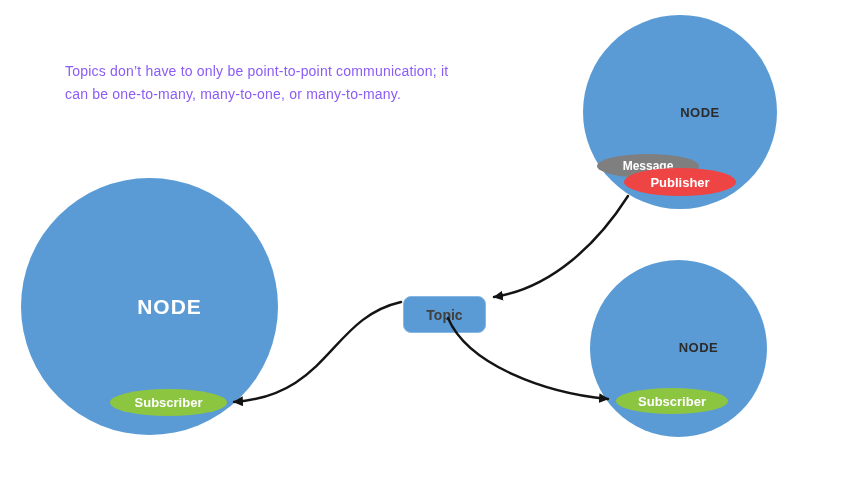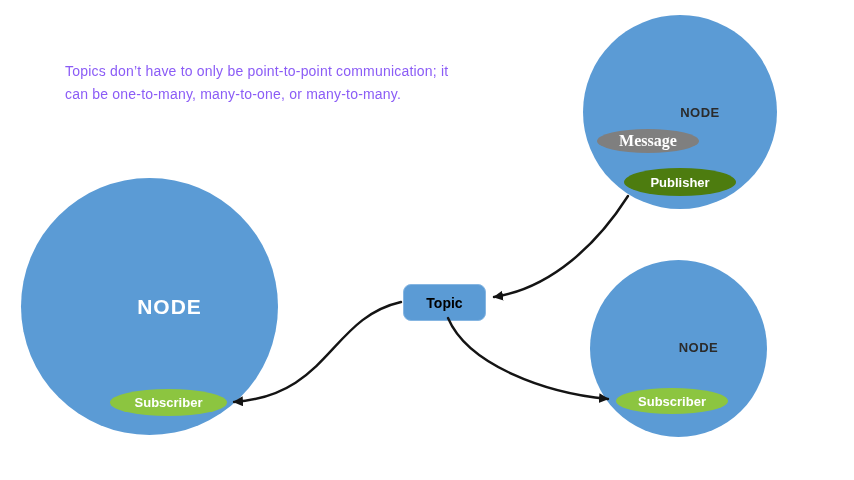--- a/index.html
+++ b/index.html
@@ -26,29 +26,29 @@
   .node-label-topright{
     left:583px;top:105px;width:194px;font-size:13px;color:#2b2b2b;letter-spacing:.5px;
   }
   .node-label-bottomright{
     left:590px;top:340px;width:177px;font-size:13px;color:#2b2b2b;letter-spacing:.5px;
   }
   .pill{
     position:absolute;border-radius:50%;display:flex;align-items:center;justify-content:center;
     color:#ffffff;font-weight:bold;font-size:13px;
   }
-  .pill-message{left:597px;top:129px;width:102px;height:24px;background:#7F7F7F;font-size:16px;font-family:Liberation Serif, serif;}
+  .pill-message{left:597px;top:154px;width:102px;height:24px;background:#7F7F7F;font-size:12px;}
   .pill-publisher{left:624px;top:168px;width:112px;height:28px;background:#ED7D31;}
   .pill-sub-left{left:110px;top:389px;width:117px;height:27px;background:#8CC540;}
   .pill-sub-bottomright{left:616px;top:388px;width:112px;height:26px;background:#8CC540;}
   .topic-box{
-    position:absolute;left:403px;top:284px;width:83px;height:37px;
+    position:absolute;left:403px;top:296px;width:83px;height:37px;
     background:#5B9BD5;border:1px solid #86B6E2;border-radius:8px;
     display:flex;align-items:center;justify-content:center;box-sizing:border-box;
-    color:#000000;font-weight:bold;font-size:14px;
+    color:#404040;font-weight:bold;font-size:14px;
   }
   .arrows{
     position:absolute;left:0;top:0;width:854px;height:480px;pointer-events:none;
   }
   .arrows path.link{fill:none;stroke:#141414;stroke-width:2.4;stroke-linecap:round;}
 </style>
 </head>
 <body>
 
 <div class="canvas">
@@ -58,21 +58,21 @@
     <div>can be one-to-many, many-to-one, or many-to-many.</div>
   </div>
 
   <div class="circle circle-left" style="background: rgb(91, 155, 213);"></div>
   <div class="node-label node-label-big" style="color: rgb(255, 255, 255);">NODE</div>
   <div class="pill pill-sub-left" style="background: rgb(140, 197, 64);">Subscriber</div>
 
   <div class="circle circle-topright" style="background: rgb(91, 155, 213);"></div>
   <div class="node-label node-label-topright" style="color: rgb(43, 43, 43);">NODE</div>
   <div class="pill pill-message" style="background: rgb(127, 127, 127);">Message</div>
-  <div class="pill pill-publisher" style="background: #4d7c0f;">Publisher</div>
+  <div class="pill pill-publisher" style="background: #ef4444;">Publisher</div>
 
   <div class="circle circle-bottomright" style="background: rgb(91, 155, 213);"></div>
   <div class="node-label node-label-bottomright" style="color: rgb(43, 43, 43);">NODE</div>
   <div class="pill pill-sub-bottomright" style="background: rgb(140, 197, 64);">Subscriber</div>
 
   <div class="topic-box" style="background: rgb(91, 155, 213);">Topic</div>
 
   <svg class="arrows" viewBox="0 0 854 480" xmlns="http://www.w3.org/2000/svg">
     <defs>
       <marker id="arrowhead" markerUnits="userSpaceOnUse" markerWidth="12" markerHeight="12" refX="9" refY="5" orient="auto">

